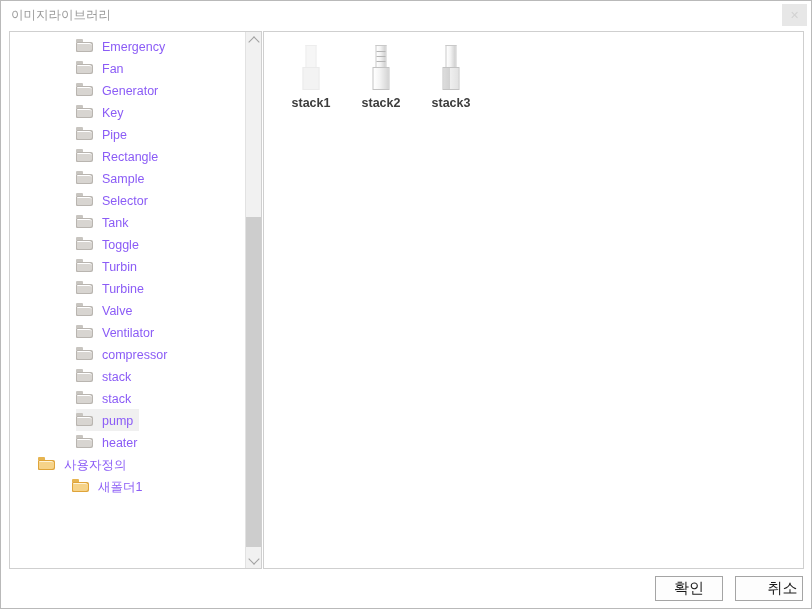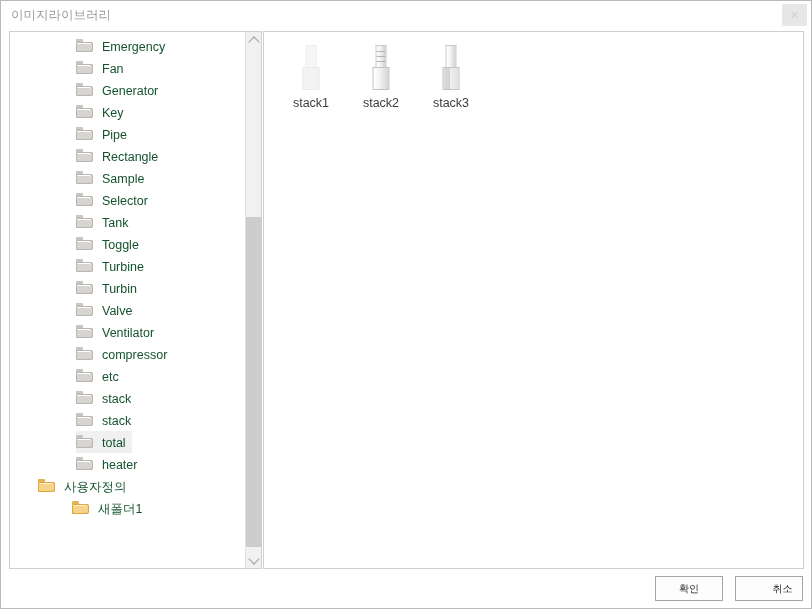--- a/index.html
+++ b/index.html
@@ -89,21 +89,21 @@
   .tree-item {
     position: relative;
     height: 22px;
     line-height: 22px;
     white-space: nowrap;
     cursor: default;
     padding-left: 0;
   }
   .tree-item .label {
     font-size: 12.5px;
-    color: #14532d;
+    color: #8b5cf6;
     vertical-align: middle;
   }
   .tree-item.selected .hit {
     background: #f0f0f0;
   }
   .hit {
     display: inline-block;
     padding: 0 6px 0 0;
     height: 22px;
     line-height: 22px;
@@ -233,20 +233,21 @@
   .thumb-art {
     height: 52px;
     position: relative;
     margin: 0 auto 2px auto;
     width: 40px;
   }
   .thumb-label {
     font-size: 12.5px;
     color: #3d3d3d;
     white-space: nowrap;
+    font-weight: bold;
   }
 
   
   .stack-wrap { position: absolute; left: 50%; transform: translateX(-50%); bottom: 4px; }
   .stack-top {
     width: 11px;
     margin: 0 auto;
     box-sizing: border-box;
   }
   .stack-bot {
@@ -295,21 +296,21 @@
     height: 40px;
   }
   .dlg-button {
     position: absolute;
     top: 8px;
     width: 68px;
     height: 25px;
     background: #fdfdfd;
     border: 1px solid #a5a5a5;
     font-family: "Liberation Sans", sans-serif;
-    font-size: 10px;
+    font-size: 15px;
     color: #1a1a1a;
     cursor: pointer;
     padding: 0;
     box-sizing: border-box;
   }
   #ok-button { right: 88px; }
   #cancel-button { right: 8px; padding-left: 27px; }
 </style>
 </head>
 <body>
@@ -329,29 +330,28 @@
         <div class="tree-item lvl2"><span class="hit"><span class="folder grey"><span class="tab"></span><span class="body"></span><span class="flap"></span></span><span class="label">Emergency</span></span></div>
         <div class="tree-item lvl2"><span class="hit"><span class="folder grey"><span class="tab"></span><span class="body"></span><span class="flap"></span></span><span class="label">Fan</span></span></div>
         <div class="tree-item lvl2"><span class="hit"><span class="folder grey"><span class="tab"></span><span class="body"></span><span class="flap"></span></span><span class="label">Generator</span></span></div>
         <div class="tree-item lvl2"><span class="hit"><span class="folder grey"><span class="tab"></span><span class="body"></span><span class="flap"></span></span><span class="label">Key</span></span></div>
         <div class="tree-item lvl2"><span class="hit"><span class="folder grey"><span class="tab"></span><span class="body"></span><span class="flap"></span></span><span class="label">Pipe</span></span></div>
         <div class="tree-item lvl2"><span class="hit"><span class="folder grey"><span class="tab"></span><span class="body"></span><span class="flap"></span></span><span class="label">Rectangle</span></span></div>
         <div class="tree-item lvl2"><span class="hit"><span class="folder grey"><span class="tab"></span><span class="body"></span><span class="flap"></span></span><span class="label">Sample</span></span></div>
         <div class="tree-item lvl2"><span class="hit"><span class="folder grey"><span class="tab"></span><span class="body"></span><span class="flap"></span></span><span class="label">Selector</span></span></div>
         <div class="tree-item lvl2"><span class="hit"><span class="folder grey"><span class="tab"></span><span class="body"></span><span class="flap"></span></span><span class="label">Tank</span></span></div>
         <div class="tree-item lvl2"><span class="hit"><span class="folder grey"><span class="tab"></span><span class="body"></span><span class="flap"></span></span><span class="label">Toggle</span></span></div>
+        <div class="tree-item lvl2"><span class="hit"><span class="folder grey"><span class="tab"></span><span class="body"></span><span class="flap"></span></span><span class="label">Turbin</span></span></div>
         <div class="tree-item lvl2"><span class="hit"><span class="folder grey"><span class="tab"></span><span class="body"></span><span class="flap"></span></span><span class="label">Turbine</span></span></div>
-        <div class="tree-item lvl2"><span class="hit"><span class="folder grey"><span class="tab"></span><span class="body"></span><span class="flap"></span></span><span class="label">Turbin</span></span></div>
         <div class="tree-item lvl2"><span class="hit"><span class="folder grey"><span class="tab"></span><span class="body"></span><span class="flap"></span></span><span class="label">Valve</span></span></div>
         <div class="tree-item lvl2"><span class="hit"><span class="folder grey"><span class="tab"></span><span class="body"></span><span class="flap"></span></span><span class="label">Ventilator</span></span></div>
         <div class="tree-item lvl2"><span class="hit"><span class="folder grey"><span class="tab"></span><span class="body"></span><span class="flap"></span></span><span class="label">compressor</span></span></div>
-        <div class="tree-item lvl2"><span class="hit"><span class="folder grey"><span class="tab"></span><span class="body"></span><span class="flap"></span></span><span class="label">etc</span></span></div>
         <div class="tree-item lvl2"><span class="hit"><span class="folder grey"><span class="tab"></span><span class="body"></span><span class="flap"></span></span><span class="label">stack</span></span></div>
         <div class="tree-item lvl2"><span class="hit"><span class="folder grey"><span class="tab"></span><span class="body"></span><span class="flap"></span></span><span class="label">stack</span></span></div>
-        <div class="tree-item lvl2 selected"><span class="hit"><span class="folder grey"><span class="tab"></span><span class="body"></span><span class="flap"></span></span><span class="label">total</span></span></div>
+        <div class="tree-item lvl2 selected"><span class="hit"><span class="folder grey"><span class="tab"></span><span class="body"></span><span class="flap"></span></span><span class="label">pump</span></span></div>
         <div class="tree-item lvl2"><span class="hit"><span class="folder grey"><span class="tab"></span><span class="body"></span><span class="flap"></span></span><span class="label">heater</span></span></div>
         <div class="tree-item lvl1"><span class="expander"></span><span class="hit"><span class="folder gold"><span class="tab"></span><span class="body"></span><span class="flap"></span></span><span class="label">사용자정의</span></span></div>
         <div class="tree-item lvl2sub"><span class="hit"><span class="folder gold"><span class="tab"></span><span class="body"></span><span class="flap"></span></span><span class="label">새폴더1</span></span></div>
       </div>
 
     <div id="tree-scrollbar">
       <div class="sb-arrow up">
         <span class="chev"></span>
       </div>
       <div id="sb-thumb"></div>

